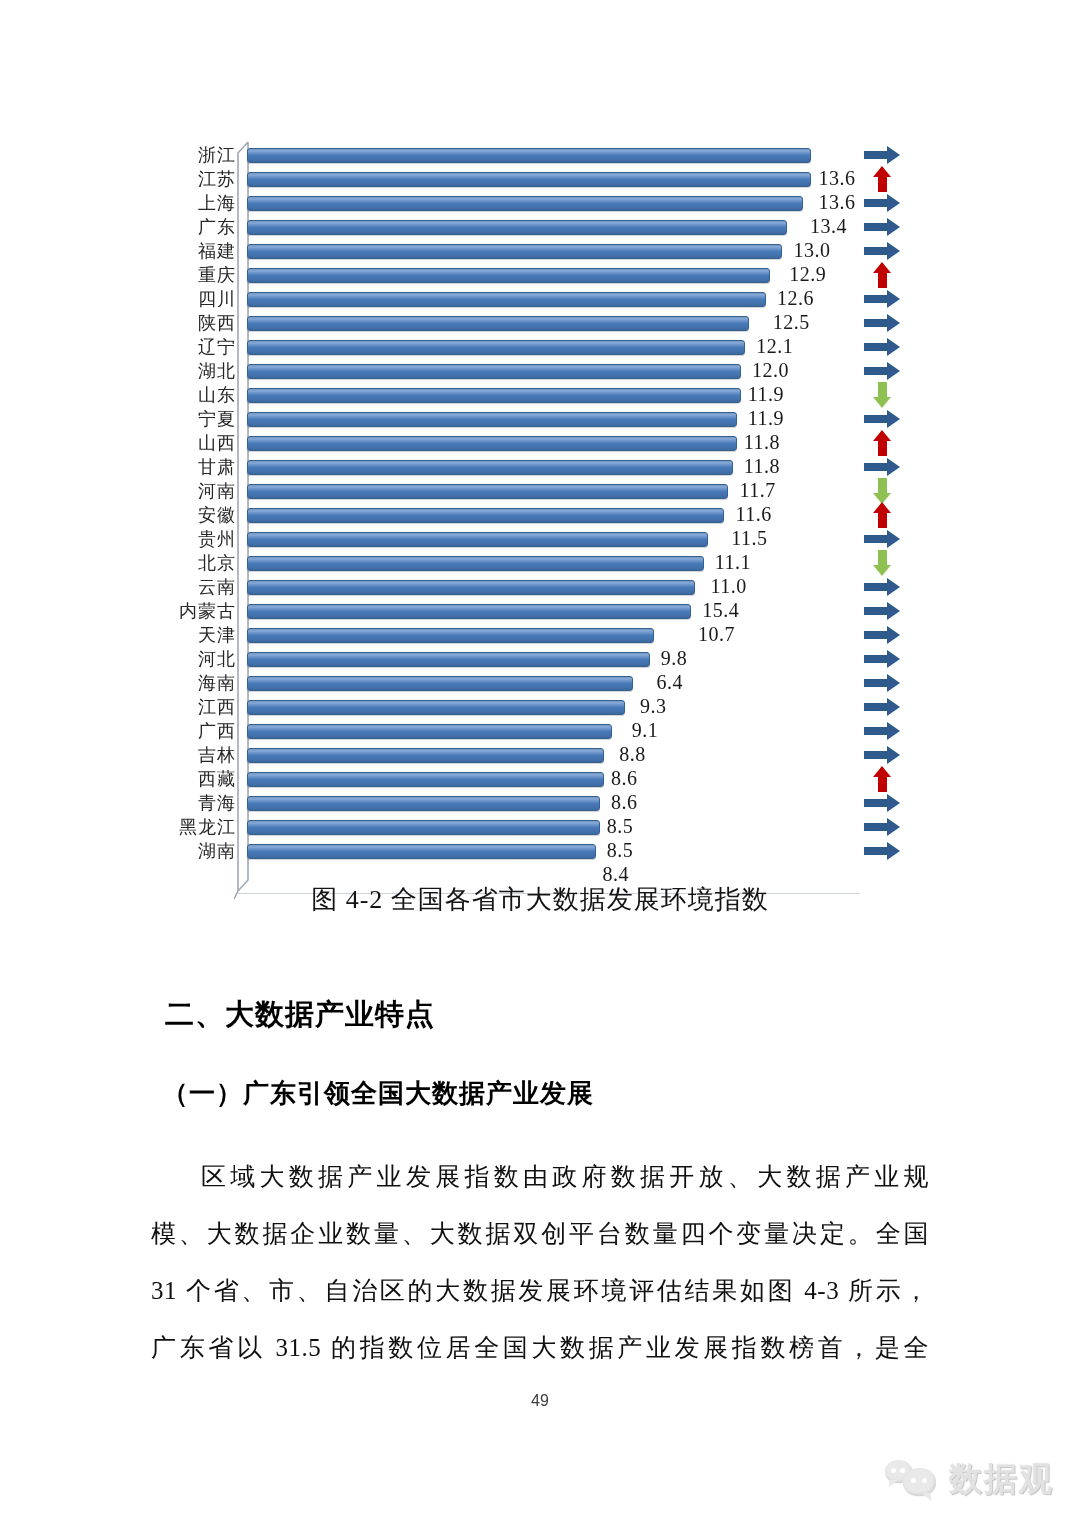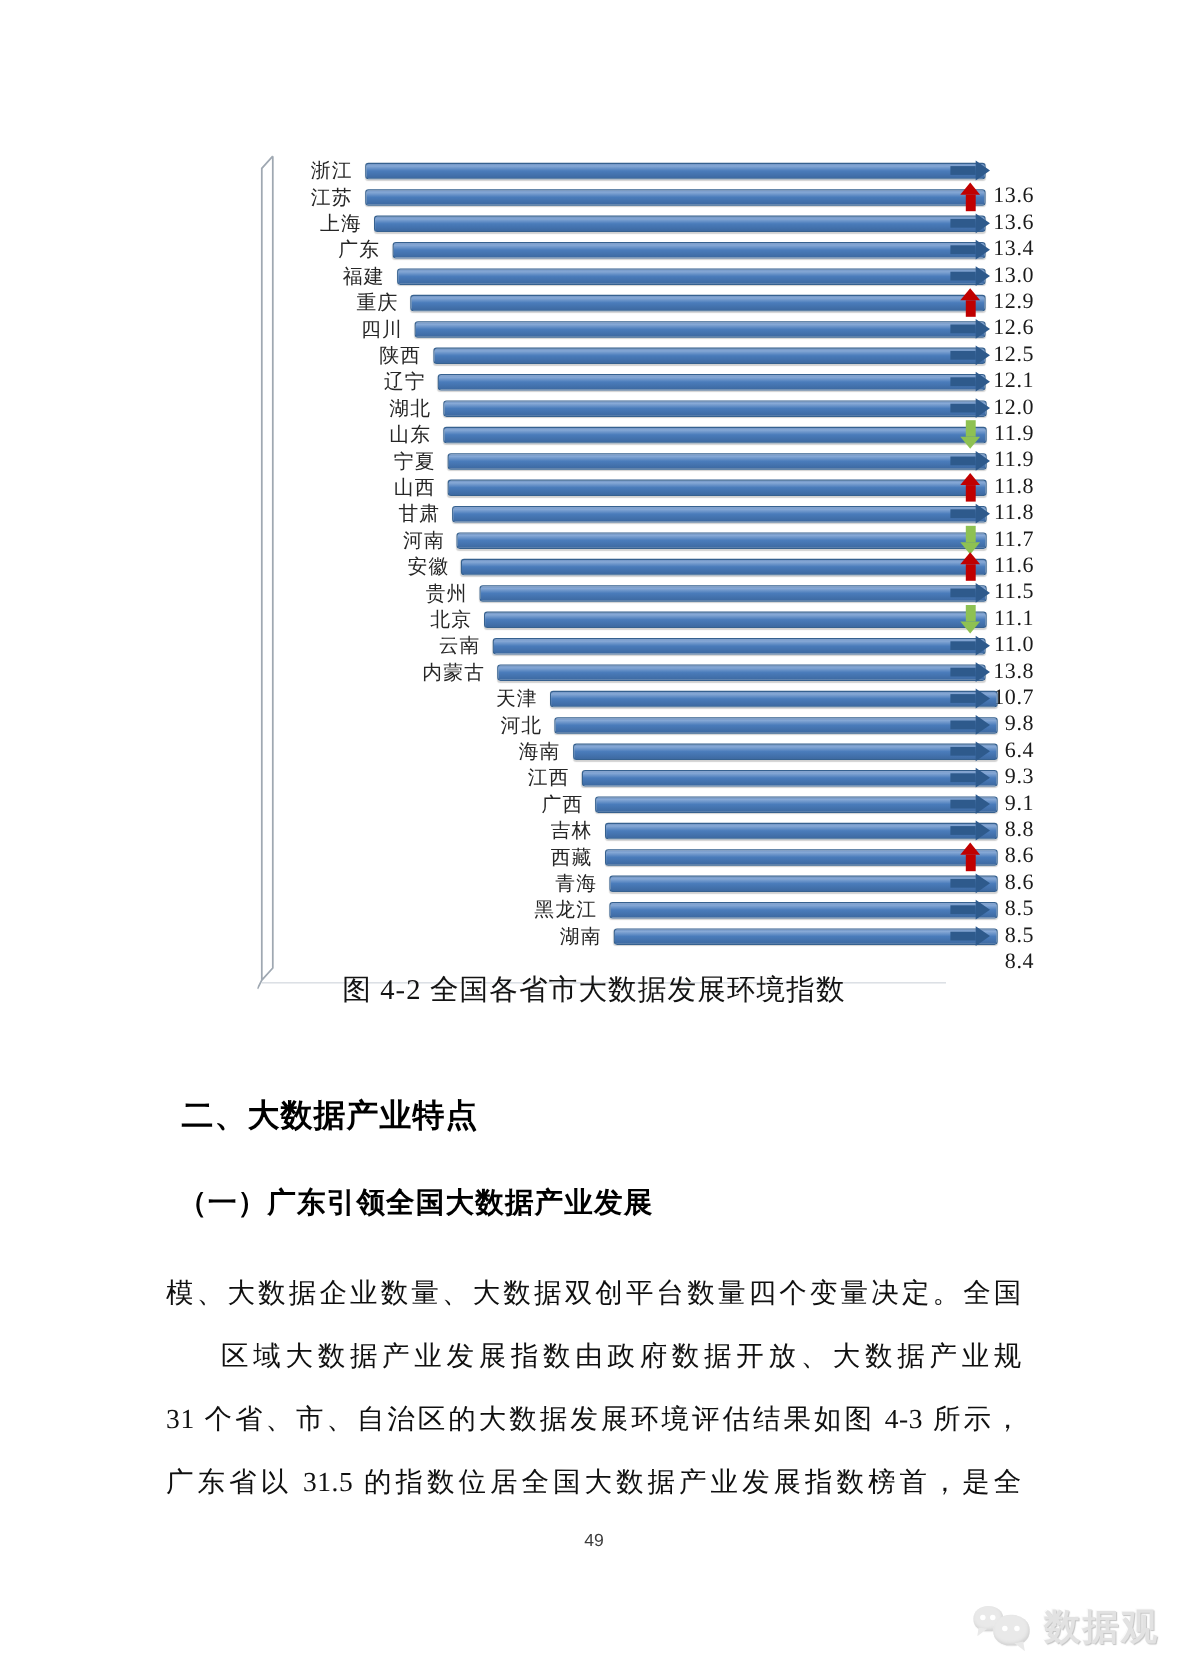--- a/index.html
+++ b/index.html
@@ -6,21 +6,21 @@
   html,body { background:#ffffff; }
   body { width:1080px; height:1526px; position:relative; font-family:"Liberation Serif","DejaVu Serif",serif; color:#111; }
 
   .page { position:absolute; inset:0; background:#fff; overflow:hidden; }
 
   
   .chart { position:absolute; left:150px; top:143px; width:790px; height:744px; }
   .chart::after { content:""; position:absolute; left:88px; width:622px; bottom:-7px; border-bottom:1.5px solid #cdd3da; }
   .wall { position:absolute; left:84px; top:-4px; }
 
-  .chart-row { display:flex; align-items:center; height:24px; position:relative;justify-content:flex-end; }
+  .chart-row { display:flex; align-items:center; height:24px; position:relative; }
   .row-label { flex:0 0 97px; text-align:right; padding-right:11px; font-size:18px; color:#262626; letter-spacing:1px; white-space:nowrap; }
   .bar {
     height:15px; flex:0 0 auto;
     border:1px solid var(--bar-border,#36618F);
     border-radius:3px;
     background:linear-gradient(180deg,#7295c5 0%,#87a9d6 14%,var(--bar-fill,#4A7CBB) 48%,#3d69a1 100%);
     box-shadow:0 1px 1px rgba(0,0,0,0.18);
   }
   .bar-value { margin-left:7px; font-size:20px; color:#1a1a1a; letter-spacing:0.5px;margin-top:47px; }
   .arrow-cell { position:absolute; left:708px; top:50%; transform:translateY(-50%); width:48px; height:30px; display:flex; align-items:center; justify-content:center; }
@@ -214,21 +214,21 @@
           <span class="row-label">北京</span>
           <div class="bar" style="width: 456.5px;"></div>
           <span class="bar-value">11.0</span>
           <div class="arrow-cell">
             <div class="arrow-down"></div>
           </div>
         </div>
         <div class="chart-row">
           <span class="row-label">云南</span>
           <div class="bar" style="width: 448.2px;"></div>
-          <span class="bar-value">13.8</span>
+          <span class="bar-value">15.4</span>
           <div class="arrow-cell">
             <div class="arrow-right"></div>
           </div>
         </div>
         <div class="chart-row">
           <span class="row-label">内蒙古</span>
           <div class="bar" style="width: 444.05px;"></div>
           <span class="bar-value">10.7</span>
           <div class="arrow-cell">
             <div class="arrow-right"></div>
@@ -317,22 +317,22 @@
       </div>
   </div>
 
   <div class="caption">图 4-2 全国各省市大数据发展环境指数</div>
 
   <div class="section-heading">二、大数据产业特点</div>
 
   <div class="subsection-heading">（一）广东引领全国大数据产业发展</div>
 
   <div class="body-text">
+    <div class="body-line indent">区域大数据产业发展指数由政府数据开放、大数据产业规</div>
     <div class="body-line">模、大数据企业数量、大数据双创平台数量四个变量决定。全国</div>
-    <div class="body-line indent">区域大数据产业发展指数由政府数据开放、大数据产业规</div>
     <div class="body-line">31 个省、市、自治区的大数据发展环境评估结果如图 4-3 所示，</div>
     <div class="body-line">广东省以 31.5 的指数位居全国大数据产业发展指数榜首，是全</div>
   </div>
 
   <div class="page-number">49</div>
 
   <div class="watermark">
     <span class="wm-icon">
       <span class="bubble b1">
           <span class="eye e1"></span>

